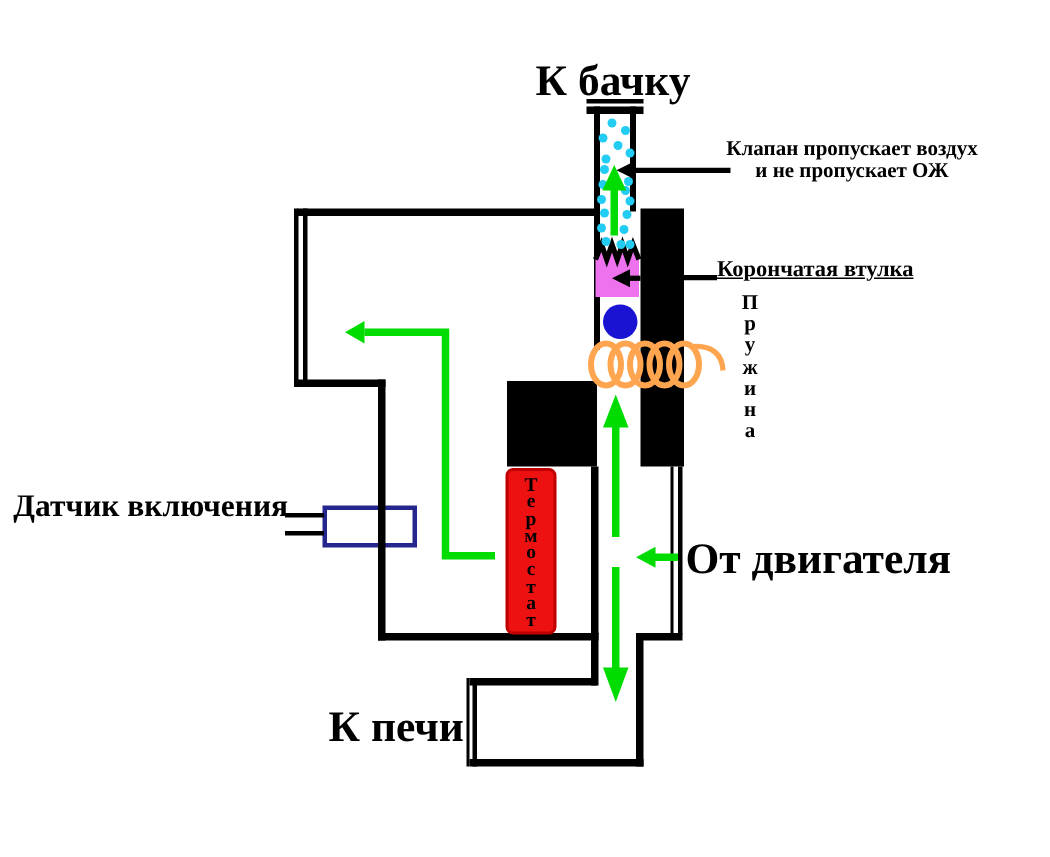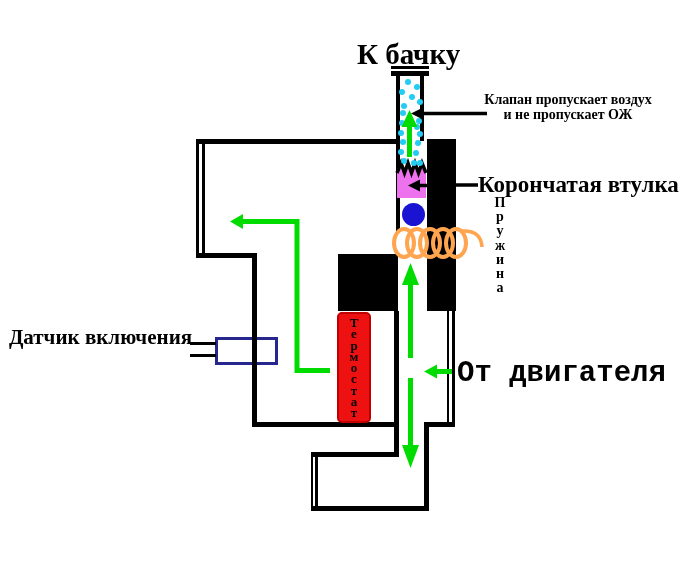--- a/index.html
+++ b/index.html
@@ -1,21 +1,21 @@
 <!DOCTYPE html>
 <html><head>
 <meta charset="utf-8">
 <style>
   html,body{margin:0;padding:0;background:#fff;}
   #canvas{position:relative;width:700px;height:571px;background:#fff;overflow:hidden;
           font-family:"Liberation Serif","DejaVu Serif",serif;}
   .wall{position:absolute;background:#000;z-index:2;}
   .lbl{position:absolute;font-weight:bold;color:#000;white-space:nowrap;z-index:6;}
   .big{font-size:29px;}
-  .med{font-size:23px;}
+  .med{font-size:15px;text-decoration:underline;}
   .small-note{font-size:14px;line-height:15px;text-align:center;white-space:normal;width:200px;}
   .sensor-note{font-size:21px;line-height:21px;text-align:center;white-space:normal;width:185px;}
   #sensor-box{position:absolute;left:215px;top:337px;width:63px;height:28px;
               border:3px solid #26268f;box-sizing:border-box;z-index:1;background:transparent;}
   #thermostat{position:absolute;left:337px;top:312px;width:34px;height:111px;
               background:#ee1111;border:2px solid #c00000;border-radius:5px;box-sizing:border-box;
               z-index:3;display:flex;flex-direction:column;justify-content:space-between;
               align-items:center;padding:3px 0;}
   #thermostat .vl{font-size:13px;line-height:11px;font-weight:bold;color:#000;}
   #spring-word{position:absolute;left:490px;top:196px;width:20px;z-index:6;
@@ -149,16 +149,17 @@
     <span class="vl">ж</span>
     <span class="vl">и</span>
     <span class="vl">н</span>
     <span class="vl">а</span>
   </div>
 
   <div class="lbl sensor-note" style="left:8px;top:327px;">
     <div>Датчик включения</div>
   </div>
 
-  <div class="lbl big" style="left:457px;top:357px;font-family:Liberation Mono, monospace;">От двигателя</div>
+  <div class="lbl big" style="left:457px;top:357px;">От двигателя</div>
 
+  <div class="lbl big" style="left:219px;top:469px;">К печи</div>
 
 </div>
 
 </body></html>

